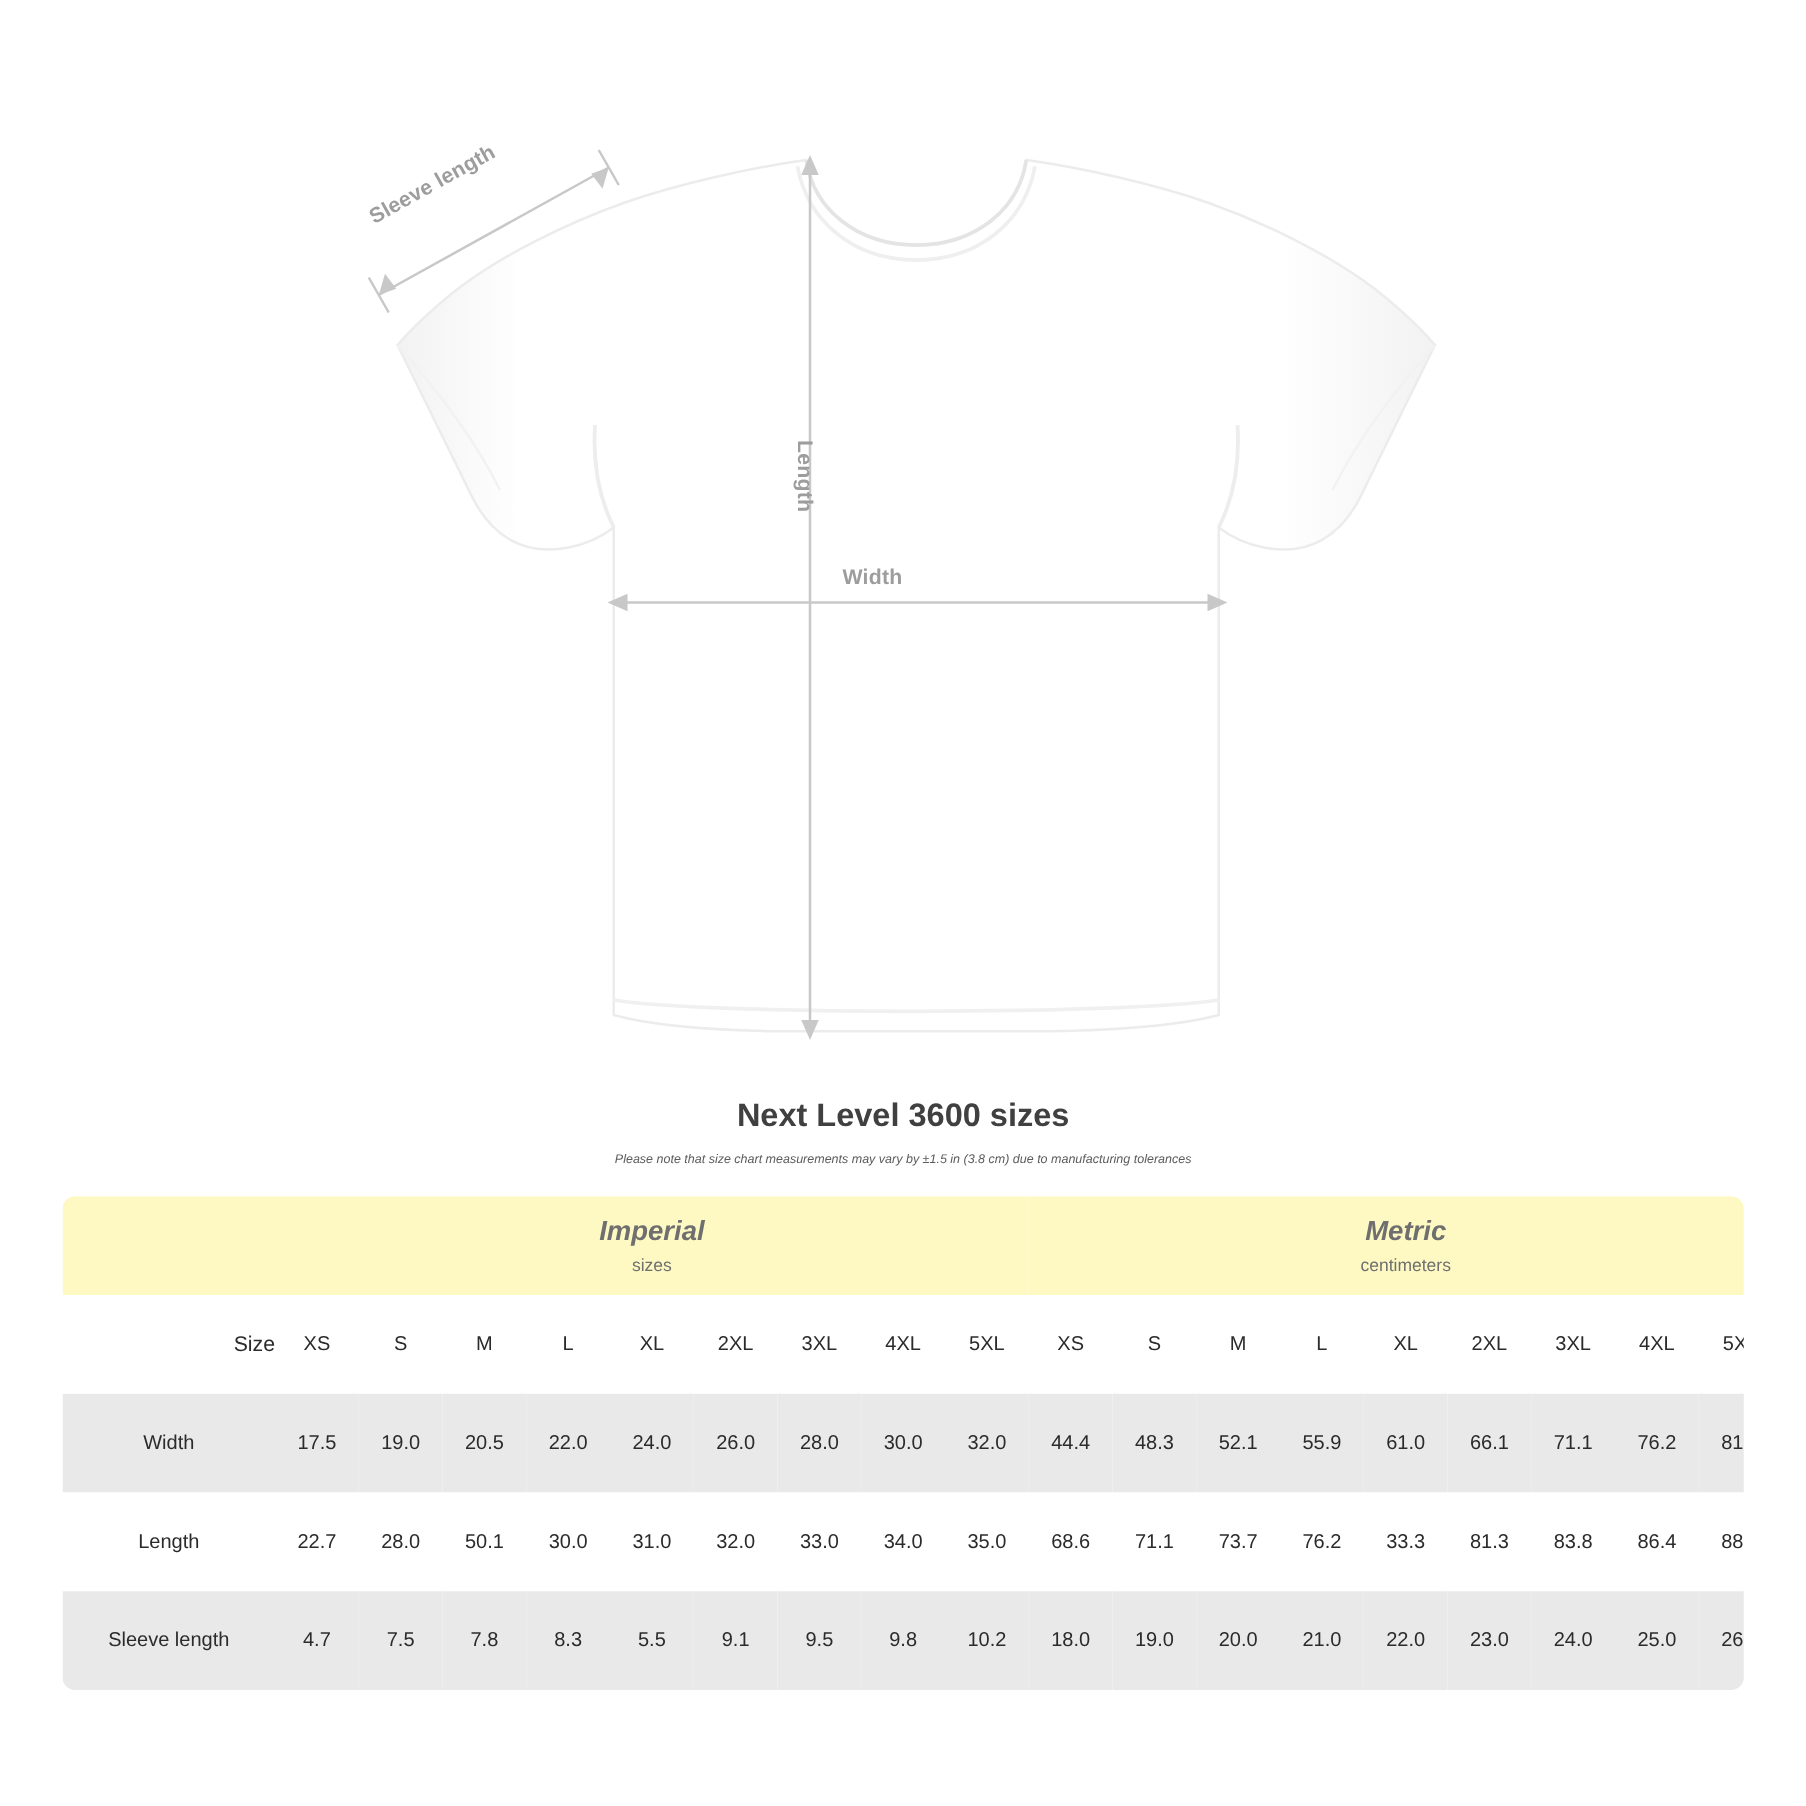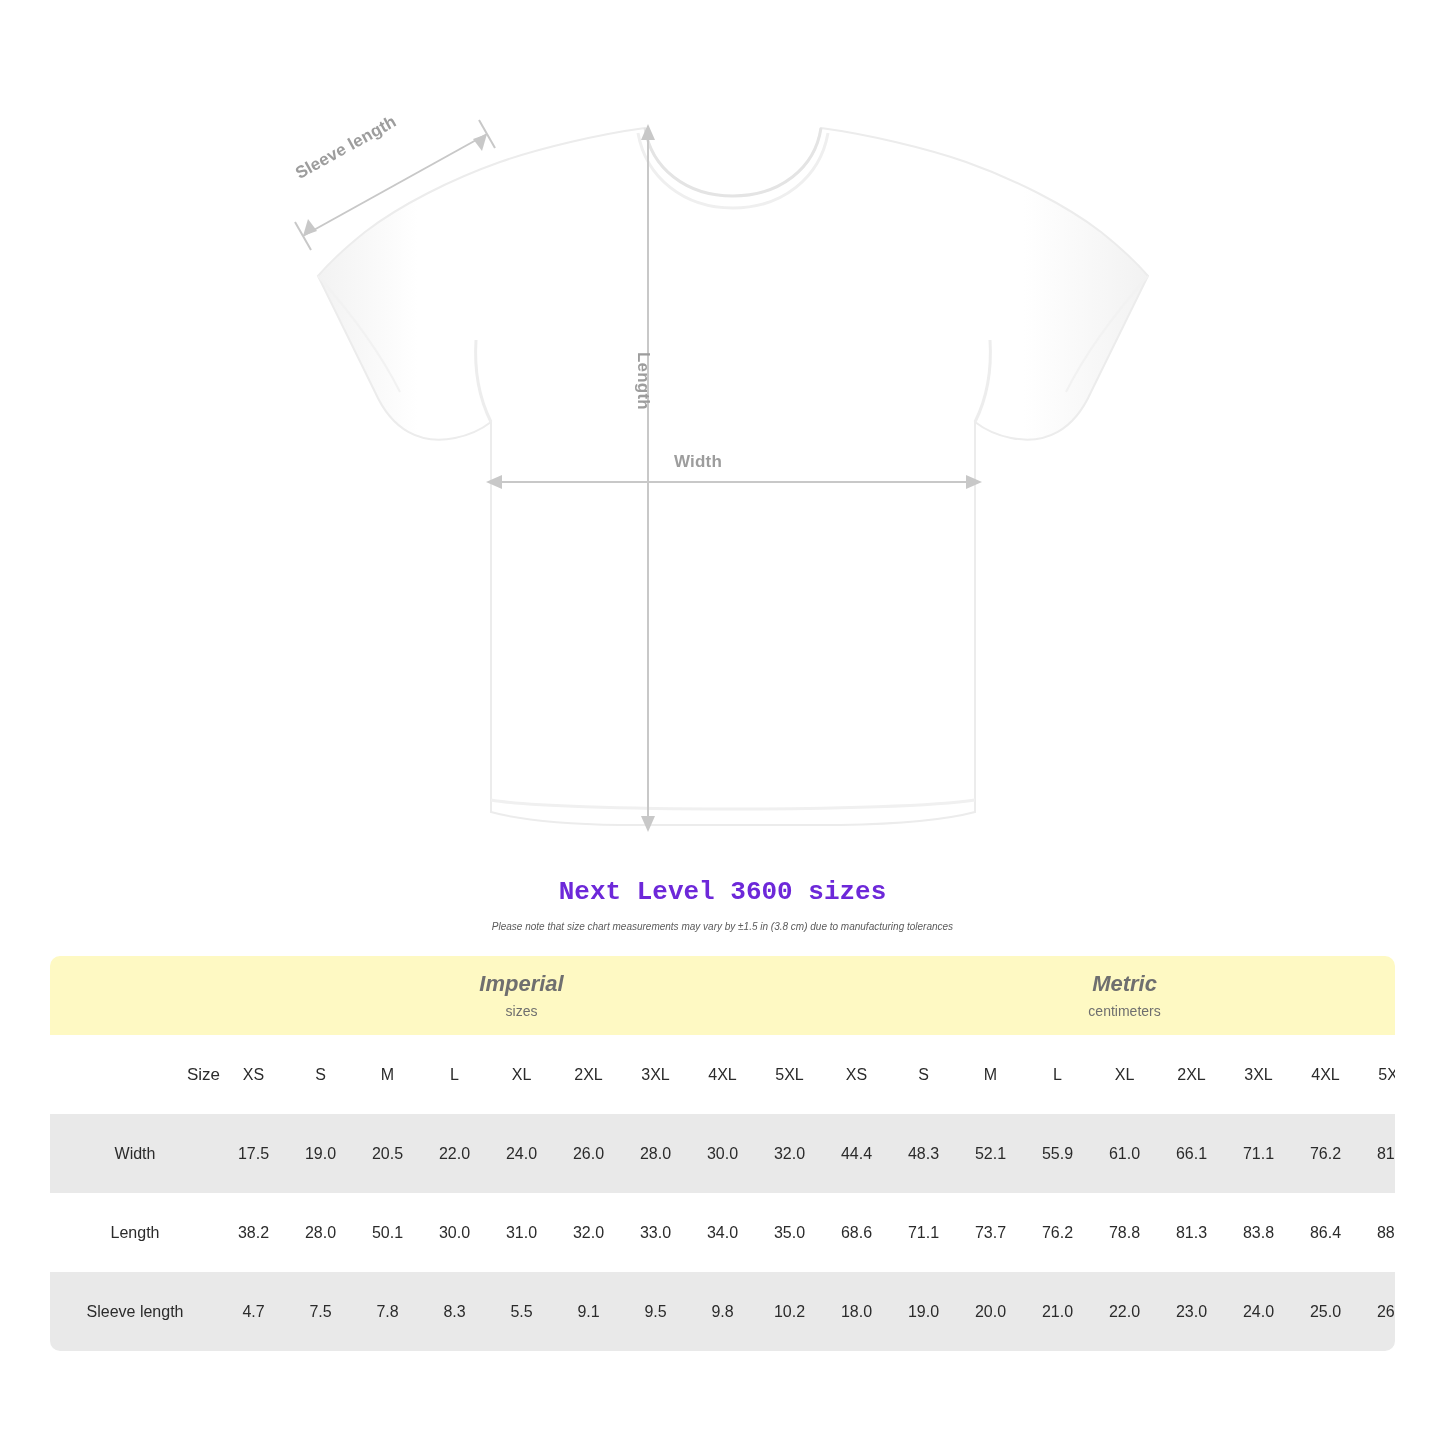--- a/index.html
+++ b/index.html
@@ -67,23 +67,22 @@
   }
 
   
   .title-block {
     text-align: center;
     margin-top: 22px;
   }
   .chart-title {
     font-size: 26px;
     font-weight: bold;
-    color: #6d28d9;
+    color: #404040;
     margin: 0;
-    font-family: Liberation Mono, monospace;
   }
   .chart-note {
     font-size: 10px;
     font-style: italic;
     color: #5b5b5b;
     margin-top: 14px;
   }
 
   
   .table-wrap {
@@ -309,34 +308,34 @@
           <td>55.9</td>
           <td>61.0</td>
           <td>66.1</td>
           <td>71.1</td>
           <td>76.2</td>
           <td>81.3</td>
         </tr>
 
         <tr class="band-white">
           <td class="row-head">Length</td>
-          <td>38.2</td>
+          <td>22.7</td>
           <td>28.0</td>
           <td>50.1</td>
           <td>30.0</td>
           <td>31.0</td>
           <td>32.0</td>
           <td>33.0</td>
           <td>34.0</td>
           <td>35.0</td>
           <td>68.6</td>
           <td>71.1</td>
           <td>73.7</td>
           <td>76.2</td>
-          <td>78.8</td>
+          <td>33.3</td>
           <td>81.3</td>
           <td>83.8</td>
           <td>86.4</td>
           <td>88.9</td>
         </tr>
 
         <tr class="band-grey">
           <td class="row-head">Sleeve length</td>
           <td>4.7</td>
           <td>7.5</td>

